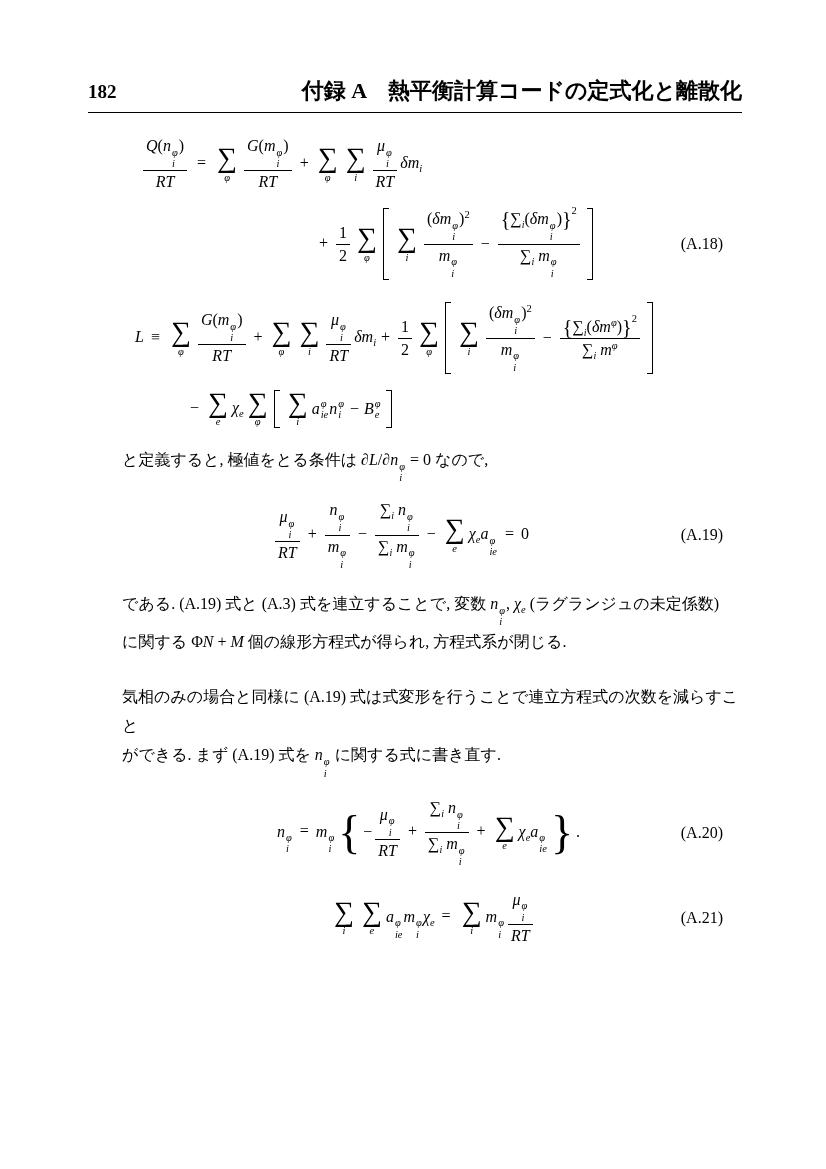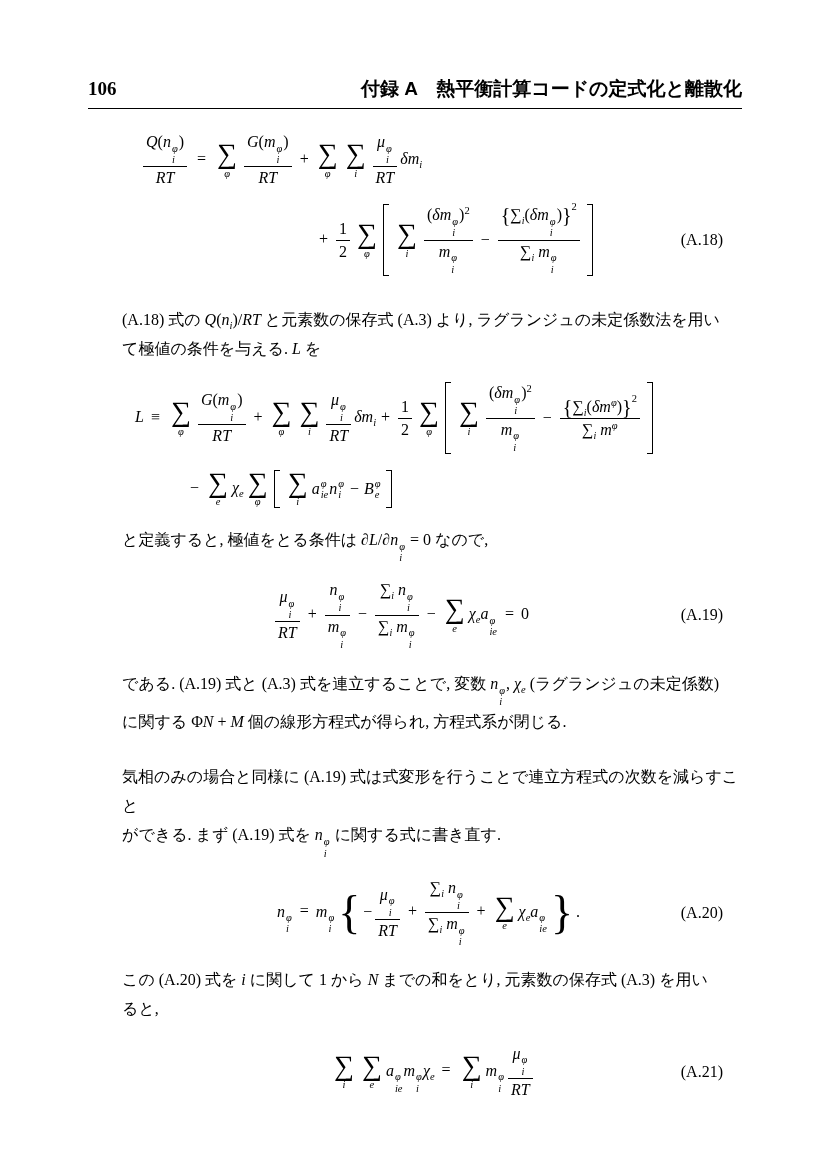--- a/index.html
+++ b/index.html
@@ -8,21 +8,21 @@
     overflow:hidden; color:#000;
     font-family:"Liberation Serif","DejaVu Serif",serif;
   }
   
   .header {
     margin:76px 84px 0 88px;
     display:flex; justify-content:space-between; align-items:baseline;
     border-bottom:1px solid #000; padding-bottom:6px;
   }
   .pageno { font-size:19px; font-weight:bold; font-family:"Liberation Serif","DejaVu Serif",serif; }
-  .htitle { font-size:19px; font-weight:bold; font-family:Liberation Sans, sans-serif; }
+  .htitle { font-size:22px; font-weight:bold; font-family:Liberation Serif, serif; }
   
   .content { margin:0 86px 0 122px; }
   .para { font-size:16px; line-height:29px; margin:0; text-align:left; }
   .para i { font-style:italic; }
   
   .eq { position:relative; font-size:16px; }
   .eqrow { white-space:nowrap; line-height:1.05; }
   .eqrow i { font-style:italic; }
   .tag { position:absolute; right:17px; font-size:16px; }
   .eq-c .tag { top:50%; transform:translateY(-50%);margin-left:16px; }
@@ -49,21 +49,21 @@
   .bl  { align-self:stretch; width:5px; border:1.5px solid #000; border-right:none; margin:0 4px 0 2px; }
   .brr { align-self:stretch; width:5px; border:1.5px solid #000; border-left:none;  margin:0 2px 0 4px; }
   .op  { margin:0 5px; }
   .rel { margin:0 7px; }
 </style>
 </head>
 <body>
 
 <div class="page">
   <div class="header">
-    <span class="pageno">106</span>
+    <span class="pageno">182</span>
     <span class="htitle">付録 A　熱平衡計算コードの定式化と離散化</span>
   </div>
 
   <div class="content">
 
 
     <div class="eq eq-a18" style="margin-top:22px">
       <div class="eqrow" style="margin-left:18px"><span class="fr"><span class="nu"><i>Q</i>(<i>n</i><span class="ss">
                 <span><i>φ</i></span>
                 <span><i>i</i></span>
@@ -112,21 +112,20 @@
                   <span><i>φ</i></span>
                   <span><i>i</i></span>
                 </span></span>
             </span>
             <span class="brr"></span>
           </span></div>
       <span class="tag">(A.18)</span>
     </div>
 
 
-    <p class="para" style="margin-top:26px">(A.18) 式の <i>Q</i>(<i>n</i><sub><i>i</i></sub>)/<i>RT</i> と元素数の保存式 (A.3) より, ラグランジュの未定係数法を用い<br>て極値の条件を与える. <i>L</i> を</p>
 
     <div class="eq" style="margin-top:16px">
       <div class="eqrow" style="margin-left:13px"><i>L</i><span class="rel">≡</span><span class="su">
             <span class="sg">∑</span>
             <span class="lo"><i>φ</i></span>
           </span><span class="fr"><span class="nu"><i>G</i>(<i>m</i><span class="ss">
                 <span><i>φ</i></span>
                 <span><i>i</i></span>
               </span>)</span><span class="de"><i>RT</i></span></span><span class="op">+</span><span class="su">
             <span class="sg">∑</span>
@@ -255,21 +254,20 @@
               </span></span></span><span class="op">+</span><span class="su">
             <span class="sg">∑</span>
             <span class="lo"><i>e</i></span>
           </span><i>χ</i><sub><i>e</i></sub><i>a</i><span class="ss">
             <span><i>φ</i></span>
             <span><i>ie</i></span>
           </span><span class="cb">}</span>.</div>
       <span class="tag">(A.20)</span>
     </div>
 
-    <p class="para" style="margin-top:16px">この (A.20) 式を <i>i</i> に関して 1 から <i>N</i> までの和をとり, 元素数の保存式 (A.3) を用い<br>ると,</p>
 
     <div class="eq eq-c" style="margin-top:20px">
       <div class="eqrow" style="margin-left:208px"><span class="su">
             <span class="sg">∑</span>
             <span class="lo"><i>i</i></span>
           </span><span class="su">
             <span class="sg">∑</span>
             <span class="lo"><i>e</i></span>
           </span><i>a</i><span class="ss">
             <span><i>φ</i></span>

